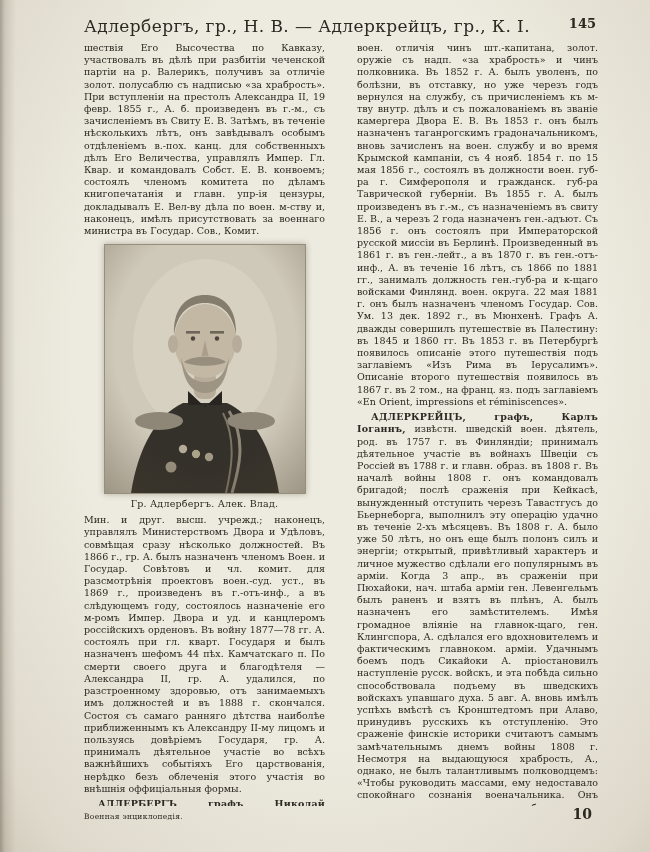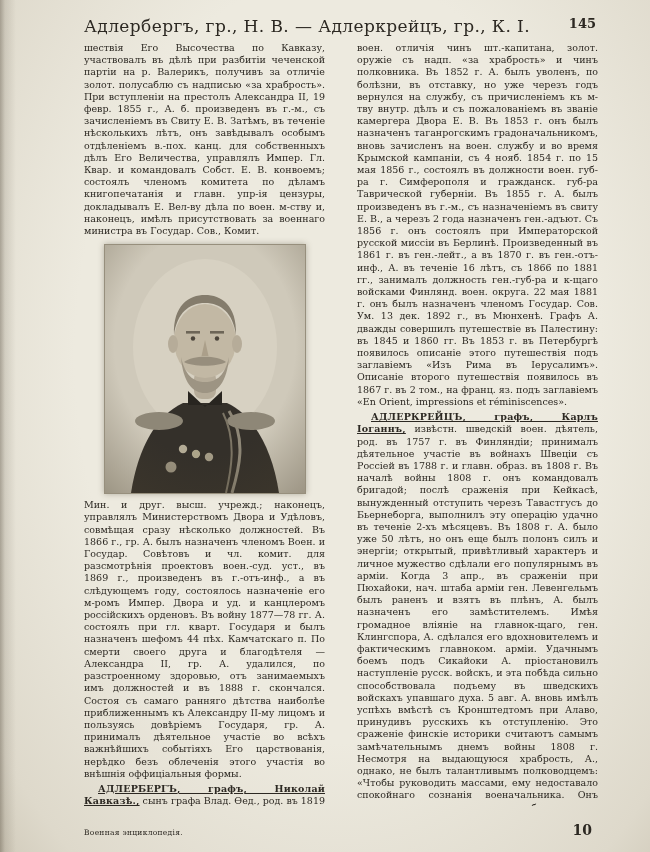--- a/index.html
+++ b/index.html
@@ -29,41 +29,41 @@
   .page-number { position: absolute; right: 2px; top: 0; font-size: 13px; font-weight: bold; }
 
   
   .columns { display: flex; gap: 32px; height: 764px; overflow: hidden; }
   .col {
     width: 247px; height: 100%; overflow: hidden;
     font-size: 9.5px; line-height: 12.2px; text-align: justify;
   }
   .col p { margin: 0; padding: 0; }
   p.article { text-indent: 14px; margin-top: 3px; }
-  p.article b { font-weight: bold; letter-spacing: 0.2px; text-decoration: underline; }
+  p.article b { font-weight: bold; letter-spacing: 0.2px; }
 
   
   figure.portrait { margin: 7px auto 5px; width: 202px; }
   .photo {
     width: 200px; height: 248px;
     border: 1px solid #97old;
     border: 1px solid #978f7d;
     box-shadow: 0 0 6px rgba(70,60,40,0.35);
     background: #cfc9ba;
   }
   .photo svg { display: block; width: 100%; height: 100%; }
   figcaption {
     margin-top: 4px; text-align: center;
     font-size: 9.5px; line-height: 11px; letter-spacing: 0.2px;
   }
 
   
   .page-footer {
     display: flex; justify-content: space-between; align-items: baseline;
-    margin-top: 16px;
+    margin-top: 0;
   }
   .imprint { font-size: 7.5px; letter-spacing: 0.3px; }
   .sheet-number { font-size: 14px; font-weight: bold; margin-right: 6px; }
 </style>
 </head>
 <body>
 
 <div class="page">
 
   <header class="page-header">
@@ -121,20 +121,21 @@
 
             <path d="M100 95 L96.5 111 L103.5 111 Z" fill="#ab9f8a"></path>
 
             <path d="M79 117 C88 110 112 110 121 117 C112 122 88 122 79 117 Z" fill="#978e7d"></path>
 
             <path d="M76 112 C78 138 88 148 100 148 C112 148 122 138 124 112 C120 130 112 137 100 137 C88 137 80 130 76 112 Z" fill="#9d9483"></path>
 
             <rect width="200" height="248" fill="url(#vig)"></rect>
           </svg>
         </div>
+        <figcaption>Гр. Адлербергъ. Алек. Влад.</figcaption>
       </figure>
 
       <p>Мин. и друг. высш. учрежд.; наконецъ, управлялъ Министерствомъ Двора и Удѣловъ, совмѣщая сразу нѣсколько должностей. Въ 1866 г., гр. А. былъ назначенъ членомъ Воен. и Государ. Совѣтовъ и чл. комит. для разсмотрѣнія проектовъ воен.-суд. уст., въ 1869 г., произведенъ въ г.-отъ-инф., а въ слѣдующемъ году, состоялось назначеніе его м-ромъ Импер. Двора и уд. и канцлеромъ россійскихъ орденовъ. Въ войну 1877—78 гг. А. состоялъ при гл. кварт. Государя и былъ назначенъ шефомъ 44 пѣх. Камчатскаго п. По смерти своего друга и благодѣтеля — Александра II, гр. А. удалился, по разстроенному здоровью, отъ занимаемыхъ имъ должностей и въ 1888 г. скончался. Состоя съ самаго ранняго дѣтства наиболѣе приближеннымъ къ Александру II-му лицомъ и пользуясь довѣріемъ Государя, гр. А. принималъ дѣятельное участіе во всѣхъ важнѣйшихъ событіяхъ Его царствованія, нерѣдко безъ облеченія этого участія во внѣшнія оффиціальныя формы.</p>
 
       <p class="article">
         <b>АДЛЕРБЕРГЪ, графъ, Николай Кавказѣ.,</b><span> сынъ графа Влад. Ѳед., род. въ 1819 г. Въ 1838 г. по окончаніи курса въ Пажескомъ Е. И. В. корп. и производствѣ въ офицеры, А. былъ назначенъ фл.-адъют. Участвуя въ воен. дѣйствіяхъ на Кавказѣ въ 1841—1842 гг. и въ венг. камп. 1849 г., онъ получилъ за</span>
       </p>
     </div>
 
     <div class="col">

